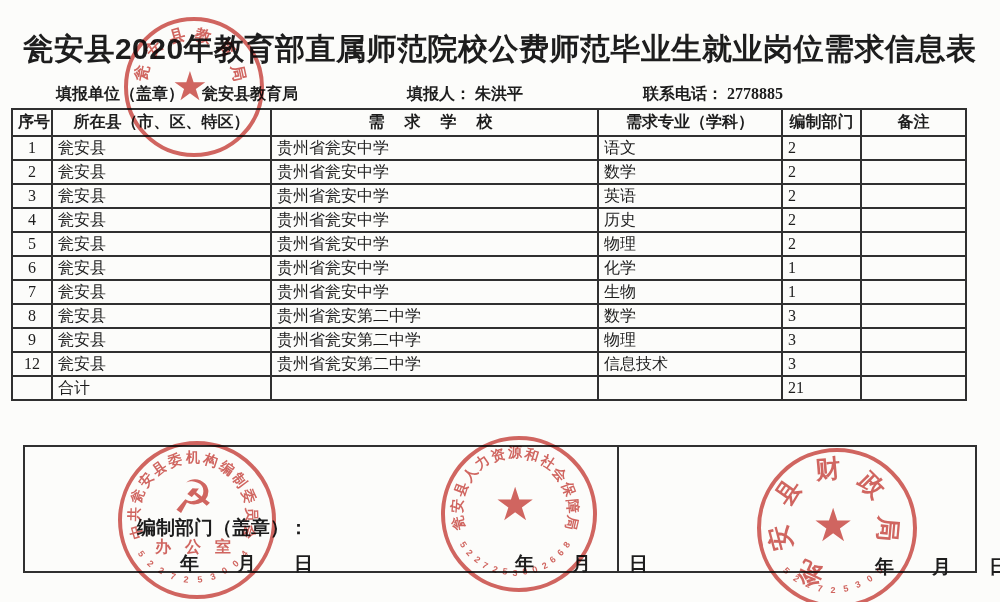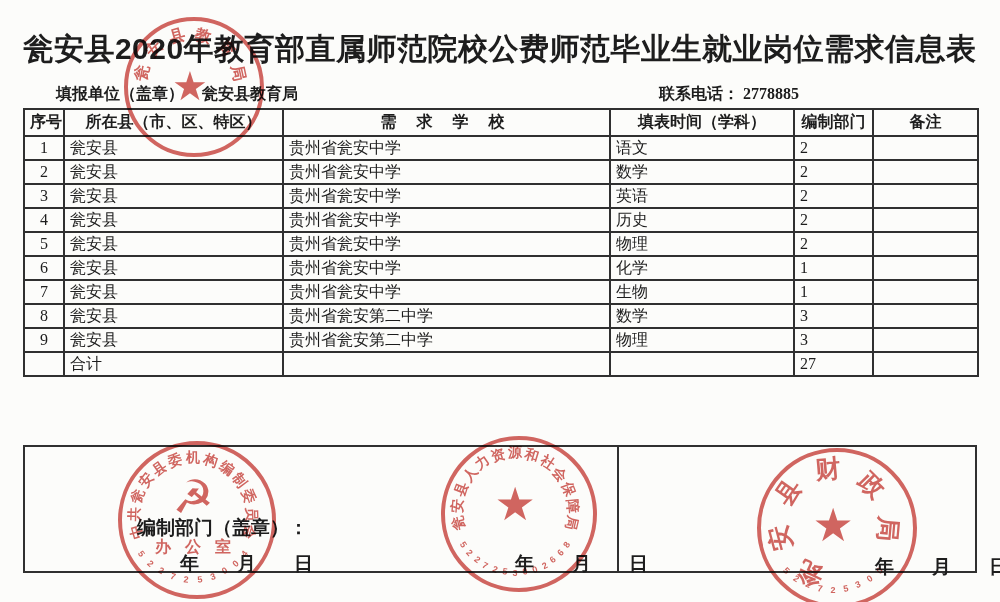--- a/index.html
+++ b/index.html
@@ -8,24 +8,24 @@
   
   .title{position:absolute;left:0;top:29px;width:100%;text-align:center;
          font-family:"Liberation Sans",sans-serif;font-weight:700;font-size:30px;
          letter-spacing:.5px;white-space:nowrap;}
   
   .meta{position:absolute;top:84px;left:0;width:100%;height:22px;font-size:16px;font-weight:600;white-space:nowrap;}
   .meta .seg{position:absolute;top:0;}
   .m-unit{left:47px;margin-left:9px;}
   .m-unit .val{margin-left:14px;}
   .m-filler{left:407px;}
-  .m-phone{left:643px;margin-left:16px;}
+  .m-phone{left:643px;}
   .m-date{left:787px;}
   
-  table.demand{position:absolute;left:23px;top:108px;width:954px;border-collapse:collapse;
+  table.demand{position:absolute;left:11px;top:108px;width:954px;border-collapse:collapse;
                table-layout:fixed;font-size:16px;}
   table.demand th,table.demand td{border:2px solid #303030;padding:0 5px;overflow:hidden;
                white-space:nowrap;font-weight:400;}
   table.demand thead tr{height:27px;}
   table.demand tbody tr,table.demand tfoot tr{height:24px;}
   table.demand th{text-align:center;font-weight:600;}
   table.demand th.sp{letter-spacing:8px;}
   td.c-no{text-align:center;font-family:"Liberation Serif",serif;}
   td.c-county,td.c-school,td.c-subject,td.c-total{text-align:left;}
   td.c-count{text-align:left;padding-left:3px;}
@@ -52,20 +52,24 @@
 <body>
 
 <div class="page">
 
   <div class="title">瓮安县2020年教育部直属师范院校公费师范毕业生就业岗位需求信息表</div>
 
   <div class="meta">
     <span class="seg m-unit">
       <span>填报单位（盖章）</span>
       <span class="val">瓮安县教育局</span>
+    </span>
+    <span class="seg m-filler">
+      <span>填报人：</span>
+      <span>朱洪平</span>
     </span>
     <span class="seg m-phone">
       <span>联系电话：</span>
       <span>2778885</span>
     </span>
   </div>
 
   <table class="demand">
     <colgroup>
       <col style="width:40px">
@@ -73,21 +77,21 @@
         <col style="width:327px">
       <col style="width:184px">
         <col style="width:79px">
         <col style="width:105px">
     </colgroup>
     <thead>
       <tr>
         <th>序号</th>
         <th>所在县（市、区、特区）</th>
         <th class="sp">需 求 学 校</th>
-        <th>填表时间（学科）</th>
+        <th>需求专业（学科）</th>
         <th>编制部门</th>
         <th>备注</th>
       </tr>
     </thead>
     <tbody>
 
         <tr>
           <td class="c-no">1</td>
           <td class="c-county">瓮安县</td>
           <td class="c-school">贵州省瓮安中学</td>
@@ -163,28 +167,36 @@
           <td class="c-no">9</td>
           <td class="c-county">瓮安县</td>
           <td class="c-school">贵州省瓮安第二中学</td>
           <td class="c-subject">物理</td>
           <td class="c-count">3</td>
           <td class="c-note"></td>
         </tr>
 
 
 
+        <tr>
+          <td class="c-no">12</td>
+          <td class="c-county">瓮安县</td>
+          <td class="c-school">贵州省瓮安第二中学</td>
+          <td class="c-subject">信息技术</td>
+          <td class="c-count">3</td>
+          <td class="c-note"></td>
+        </tr>
       </tbody>
     <tfoot>
       <tr>
         <td></td>
         <td class="c-total">合计</td>
         <td></td>
         <td></td>
-        <td class="c-count">27</td>
+        <td class="c-count">21</td>
         <td></td>
       </tr>
     </tfoot>
   </table>
 
   <div class="footer">
     <div class="vdiv"></div>
     <span class="fsec fs0-label">编制部门（盖章）：</span>
     <span class="fsec fs0-date">年　　月　　日</span>
     <span class="fsec fs1-date">年　　月　　日</span>

